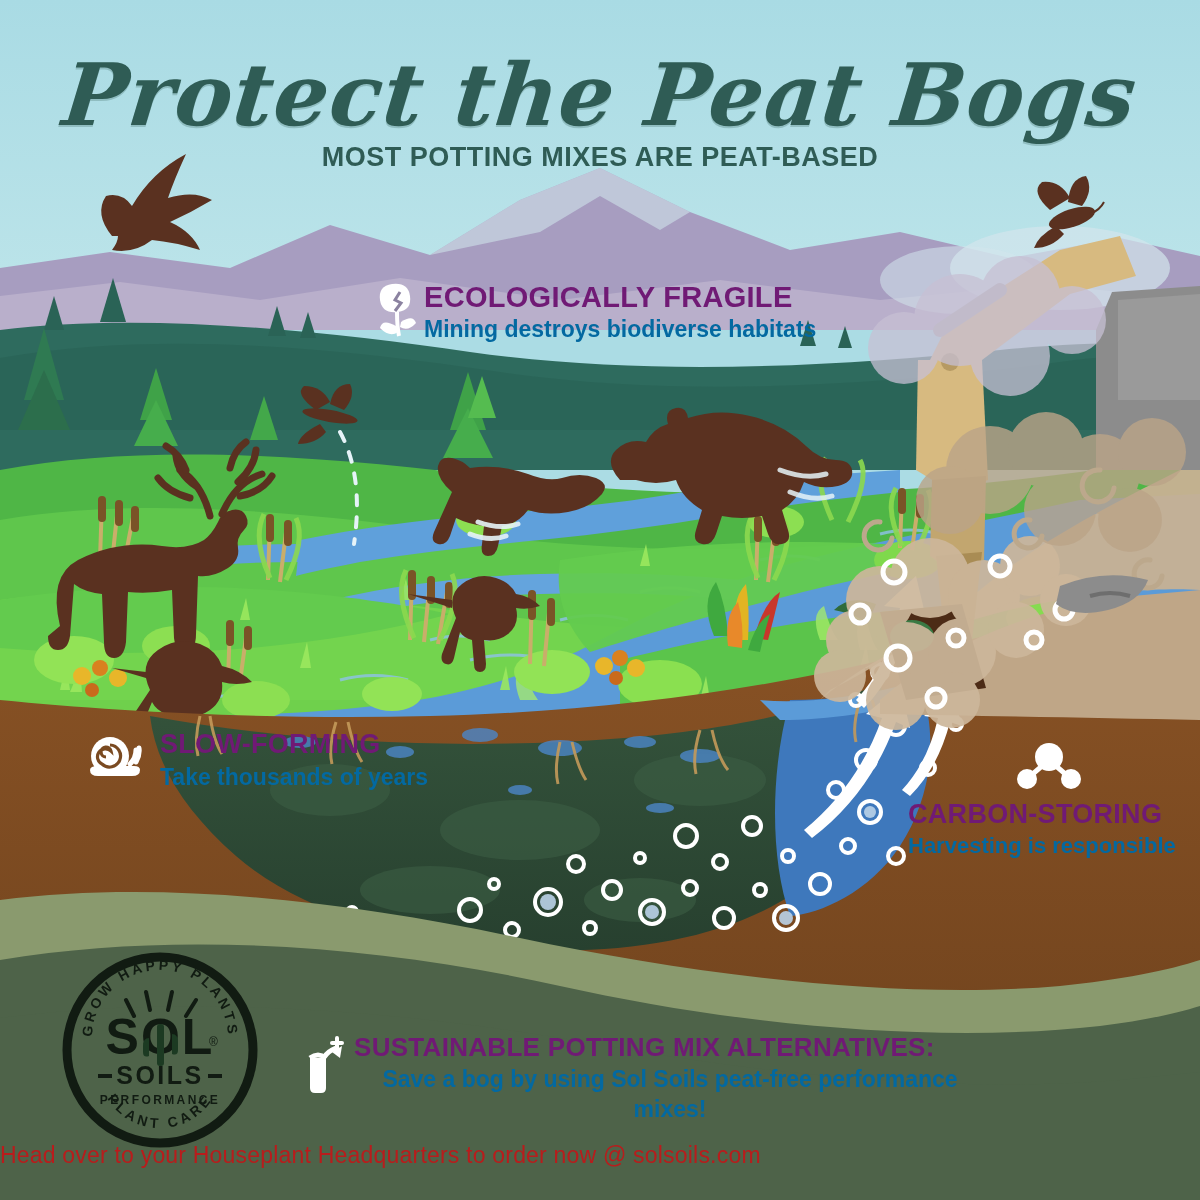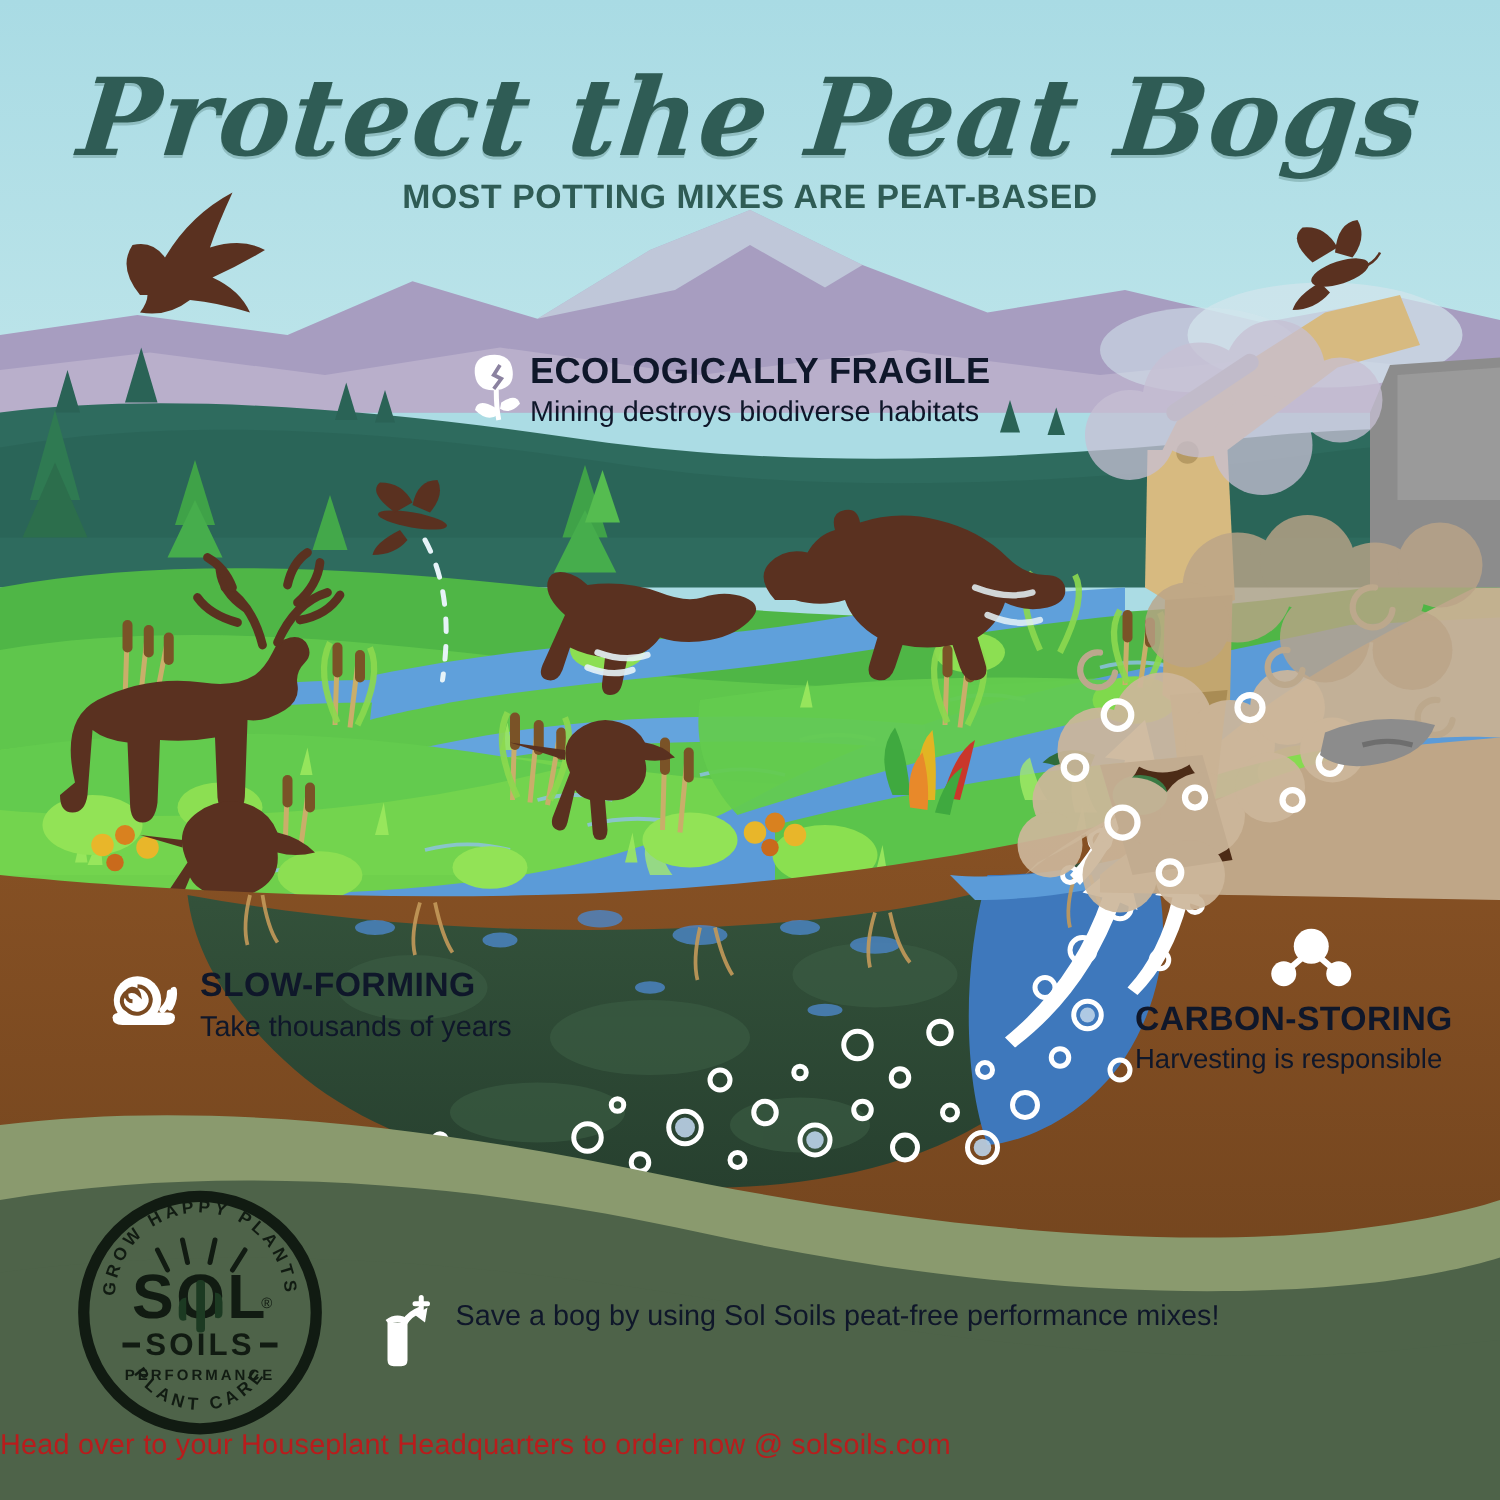--- a/index.html
+++ b/index.html
@@ -24,38 +24,38 @@
   .subtitle{
     left:0;right:0;top:142px;text-align:center;
     font-family:"Liberation Sans",sans-serif;
     font-weight:700;font-size:27px;letter-spacing:.5px;
     color:#2F5C55;
   }
 
   .callout{position:absolute;}
   .callout .head{
     font-family:"Liberation Sans",sans-serif;
-    font-weight:700;color:#0f172a;letter-spacing:.3px;
+    font-weight:700;color:#701a75;letter-spacing:.3px;
     line-height:1.05;
   }
   .callout .body{
     font-family:"Liberation Sans",sans-serif;
-    font-weight:400;color:#0f172a;
+    font-weight:700;color:#0369a1;
     line-height:1.3;
   }
 
   
   #c-eco{left:378px;top:282px;width:470px;}
   #c-eco .head{font-size:29px;}
   #c-eco .body{font-size:23px;margin-top:3px;}
   #c-eco .ico{position:absolute;left:-0px;top:0px;}
   #c-eco .textwrap{margin-left:46px;}
 
   
-  #c-slow{left:88px;top:730px;width:340px;margin-top:44px;}
+  #c-slow{left:88px;top:730px;width:340px;}
   #c-slow .head{font-size:27px;}
   #c-slow .body{font-size:23px;margin-top:5px;}
   #c-slow .textwrap{margin-left:72px;}
   #c-slow .ico{position:absolute;left:0;top:4px;}
 
   
   #c-carbon{left:908px;top:742px;width:280px;text-align:left;}
   #c-carbon .ico{margin-left:106px;margin-bottom:4px;}
   #c-carbon .head{font-size:27px;}
   #c-carbon .body{font-size:22px;margin-top:4px;}
@@ -617,19 +617,20 @@
     <span class="ico">
       <svg width="42" height="58" viewBox="0 0 42 58">
         <path d="M4,22 l0,30 q0,5 5,5 l6,0 q5,0 5,-5 l0,-30 z" fill="#FFFFFF"></path>
         <path d="M4,22 q8,-6 16,0" stroke="#FFFFFF" stroke-width="5" fill="none"></path>
         <path d="M12,40 q2,-22 18,-28" stroke="#FFFFFF" stroke-width="5" fill="none" stroke-linecap="round"></path>
         <path d="M26,16 l10,-6 l-2,12 z" fill="#FFFFFF"></path>
         <path d="M31,2 l0,10 M26,7 l10,0" stroke="#FFFFFF" stroke-width="4" stroke-linecap="round"></path>
       </svg>
     </span>
     <div class="textwrap">
+      <div class="head">SUSTAINABLE POTTING MIX ALTERNATIVES:</div>
       <div class="body">Save a bog by using Sol Soils peat-free performance mixes!</div>
     </div>
   </div>
 
   <div class="txt" id="footer-line">Head over to your Houseplant Headquarters to order now @ solsoils.com</div>
 
 </div>
 
 </body></html>

